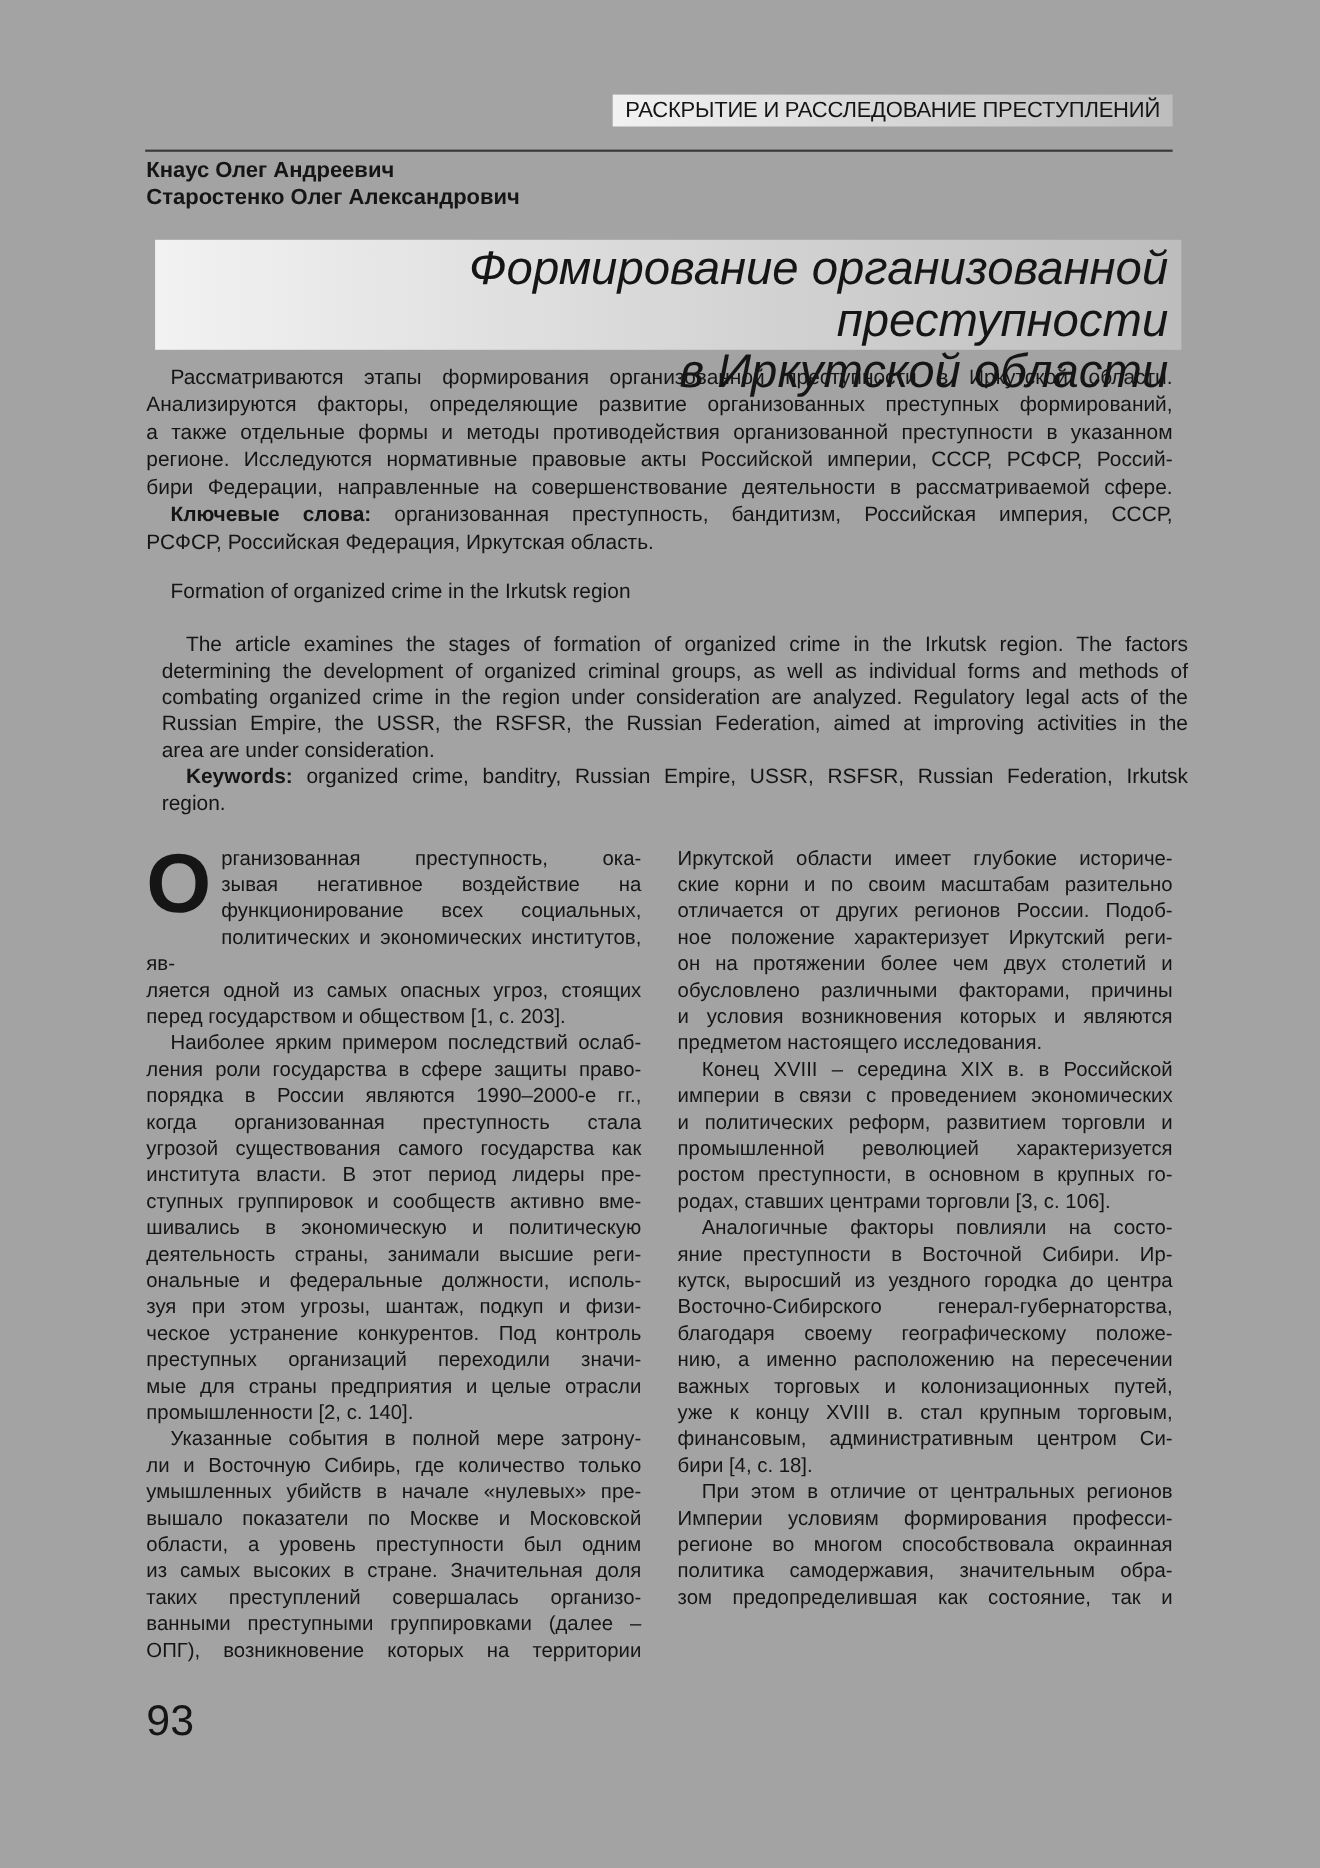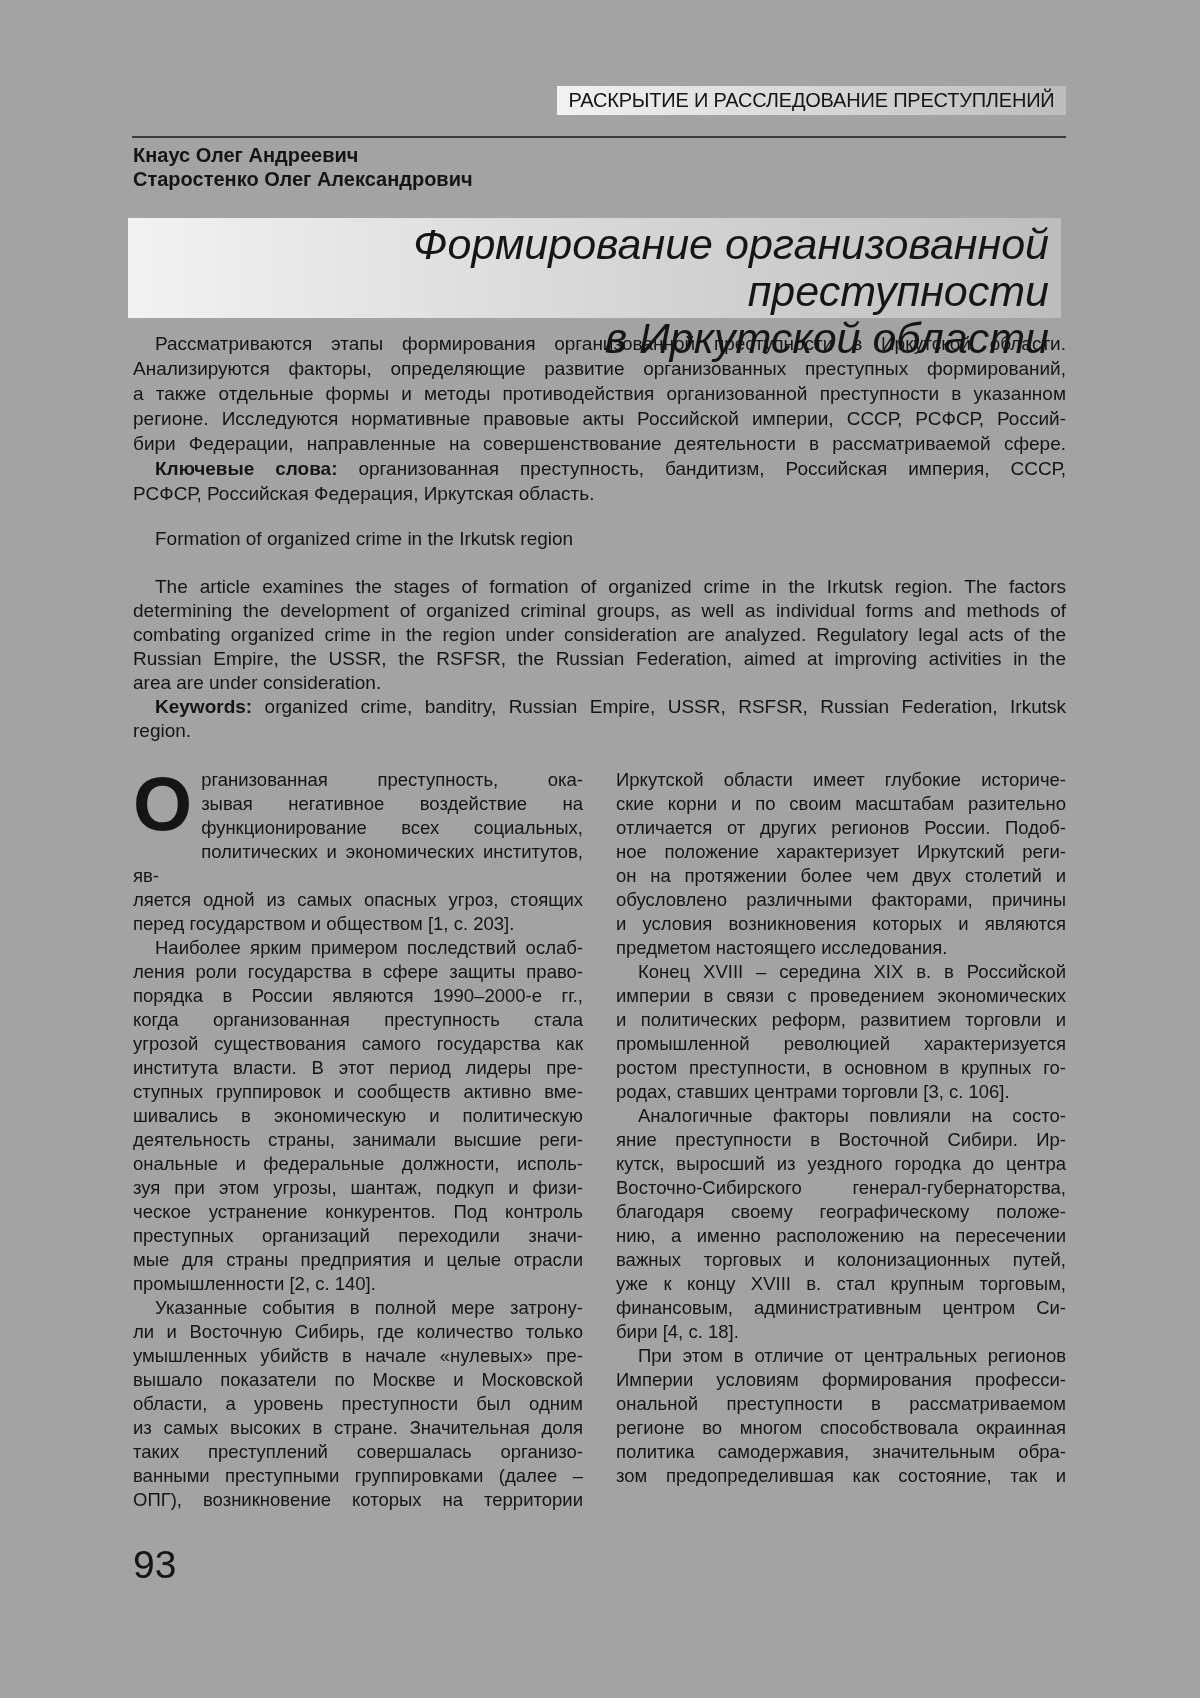--- a/index.html
+++ b/index.html
@@ -20,35 +20,35 @@
   }
   .rule{
     position:absolute;top:136px;left:132px;width:934px;height:2px;
     background:var(--rule,#3a3a3a);
   }
   .authors{
     position:absolute;top:143px;left:133px;width:933px;
     text-align:left;font-weight:bold;font-size:20px;line-height:24px;
   }
   .title-band{
-    position:absolute;top:218px;left:128px;width:933px;height:100px;
+    position:absolute;top:218px;left:141px;width:933px;height:100px;
     background:linear-gradient(to right,var(--band-light,#f6f6f6),var(--band-dark,#bdbdbd));
     text-align:right;font-style:italic;font-size:43px;line-height:47px;
     box-sizing:border-box;padding:3px 12px 0 0;
   }
   .abstract-ru{
     position:absolute;top:331px;left:133px;width:933px;
     font-size:19px;line-height:25px;
   }
   .en-heading{
     position:absolute;top:527px;left:133px;width:933px;
     font-weight:normal;font-size:19px;line-height:24px;text-indent:22px;
   }
   .abstract-en{
-    position:absolute;top:575px;left:133px;width:933px;
+    position:absolute;top:575px;left:147px;width:933px;
     font-size:19px;line-height:24px;
   }
   .columns{
     position:absolute;top:768px;left:133px;width:933px;
     display:flex;gap:33px;
     font-size:18.5px;line-height:24px;
   }
   .col{flex:1;min-width:0;}
   .para{margin:0;}
   .line{height:auto;}
@@ -183,21 +183,20 @@
           <div class="line jl">благодаря своему географическому положе-</div>
           <div class="line jl">нию, а именно расположению на пересечении</div>
           <div class="line jl">важных торговых и колонизационных путей,</div>
           <div class="line jl">уже к концу XVIII в. стал крупным торговым,</div>
           <div class="line jl">финансовым, административным центром Си-</div>
           <div class="line">бири [4, с. 18].</div>
         </div>
         <div class="para">
           <div class="line jl ind">При этом в отличие от центральных регионов</div>
           <div class="line jl">Империи условиям формирования професси-</div>
-          <div class="line jl">ональной преступности в рассматриваемом</div>
           <div class="line jl">регионе во многом способствовала окраинная</div>
           <div class="line jl">политика самодержавия, значительным обра-</div>
           <div class="line jl">зом предопределившая как состояние, так и</div>
         </div>
       </div>
   </div>
 
   <div class="page-num">93</div>
 
 </div>

